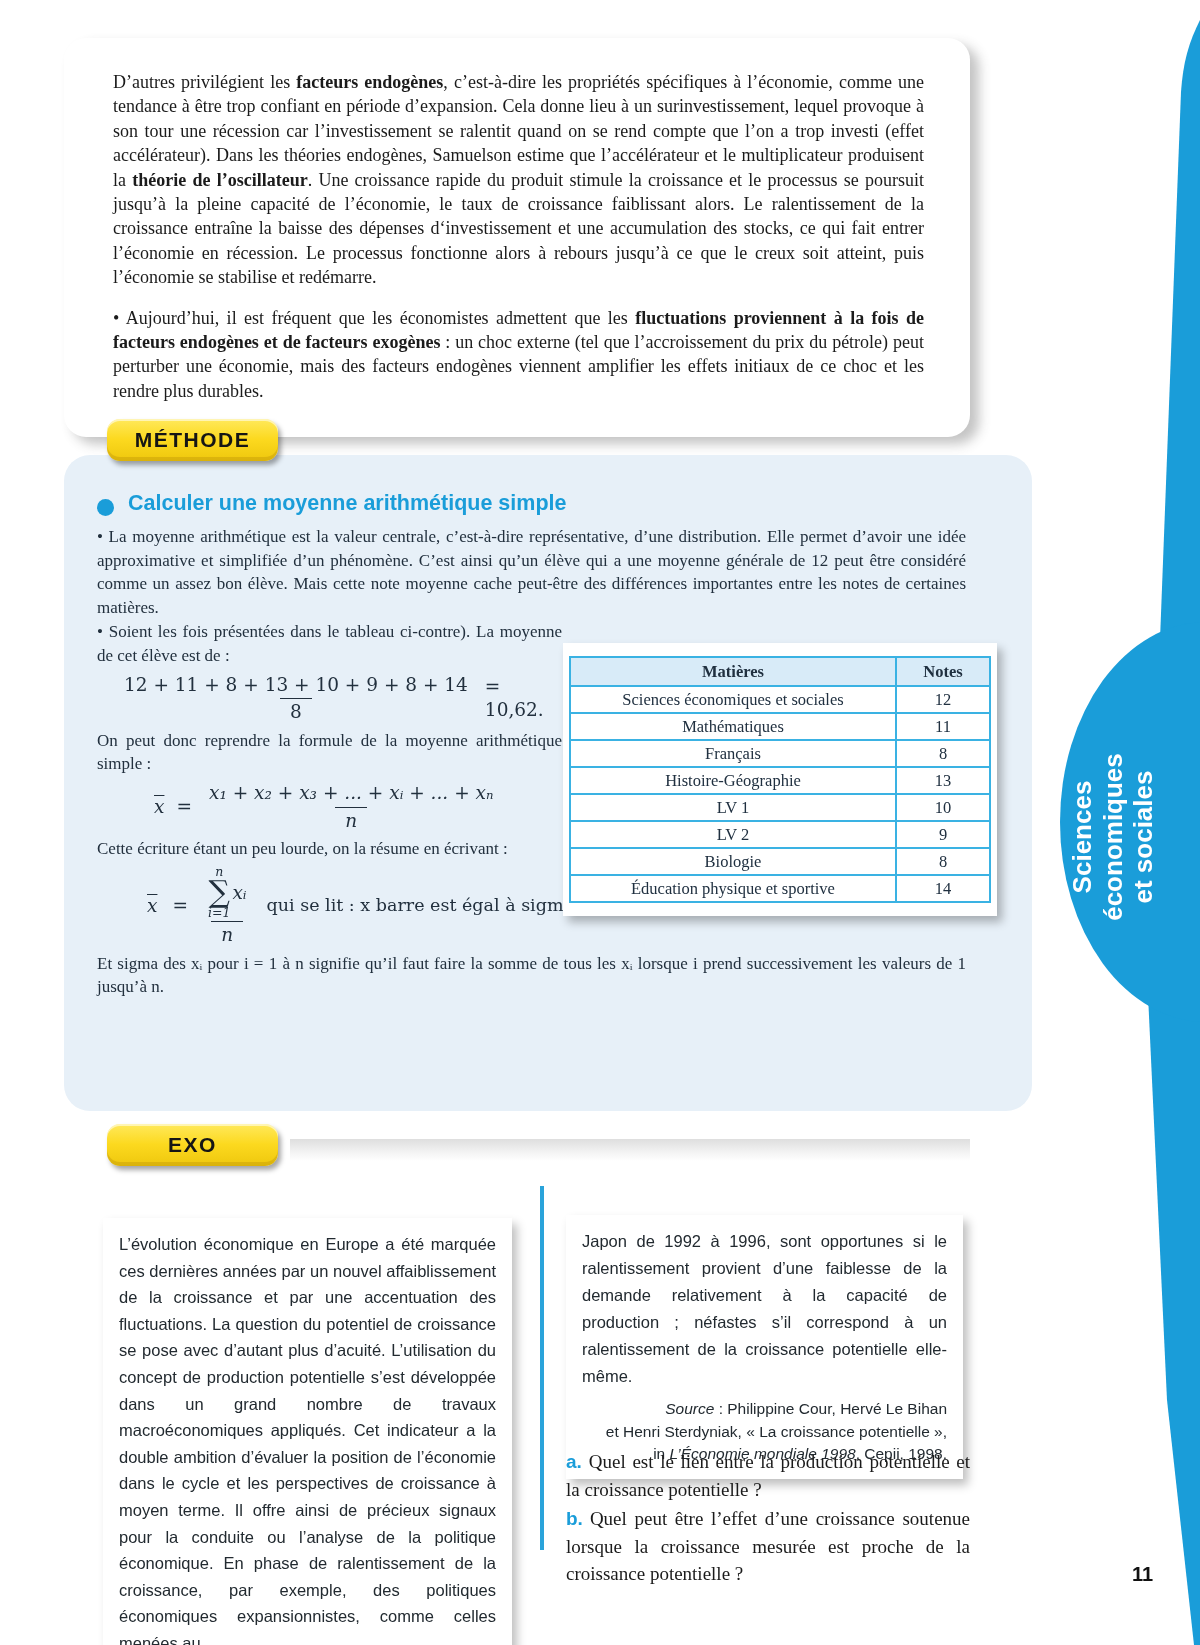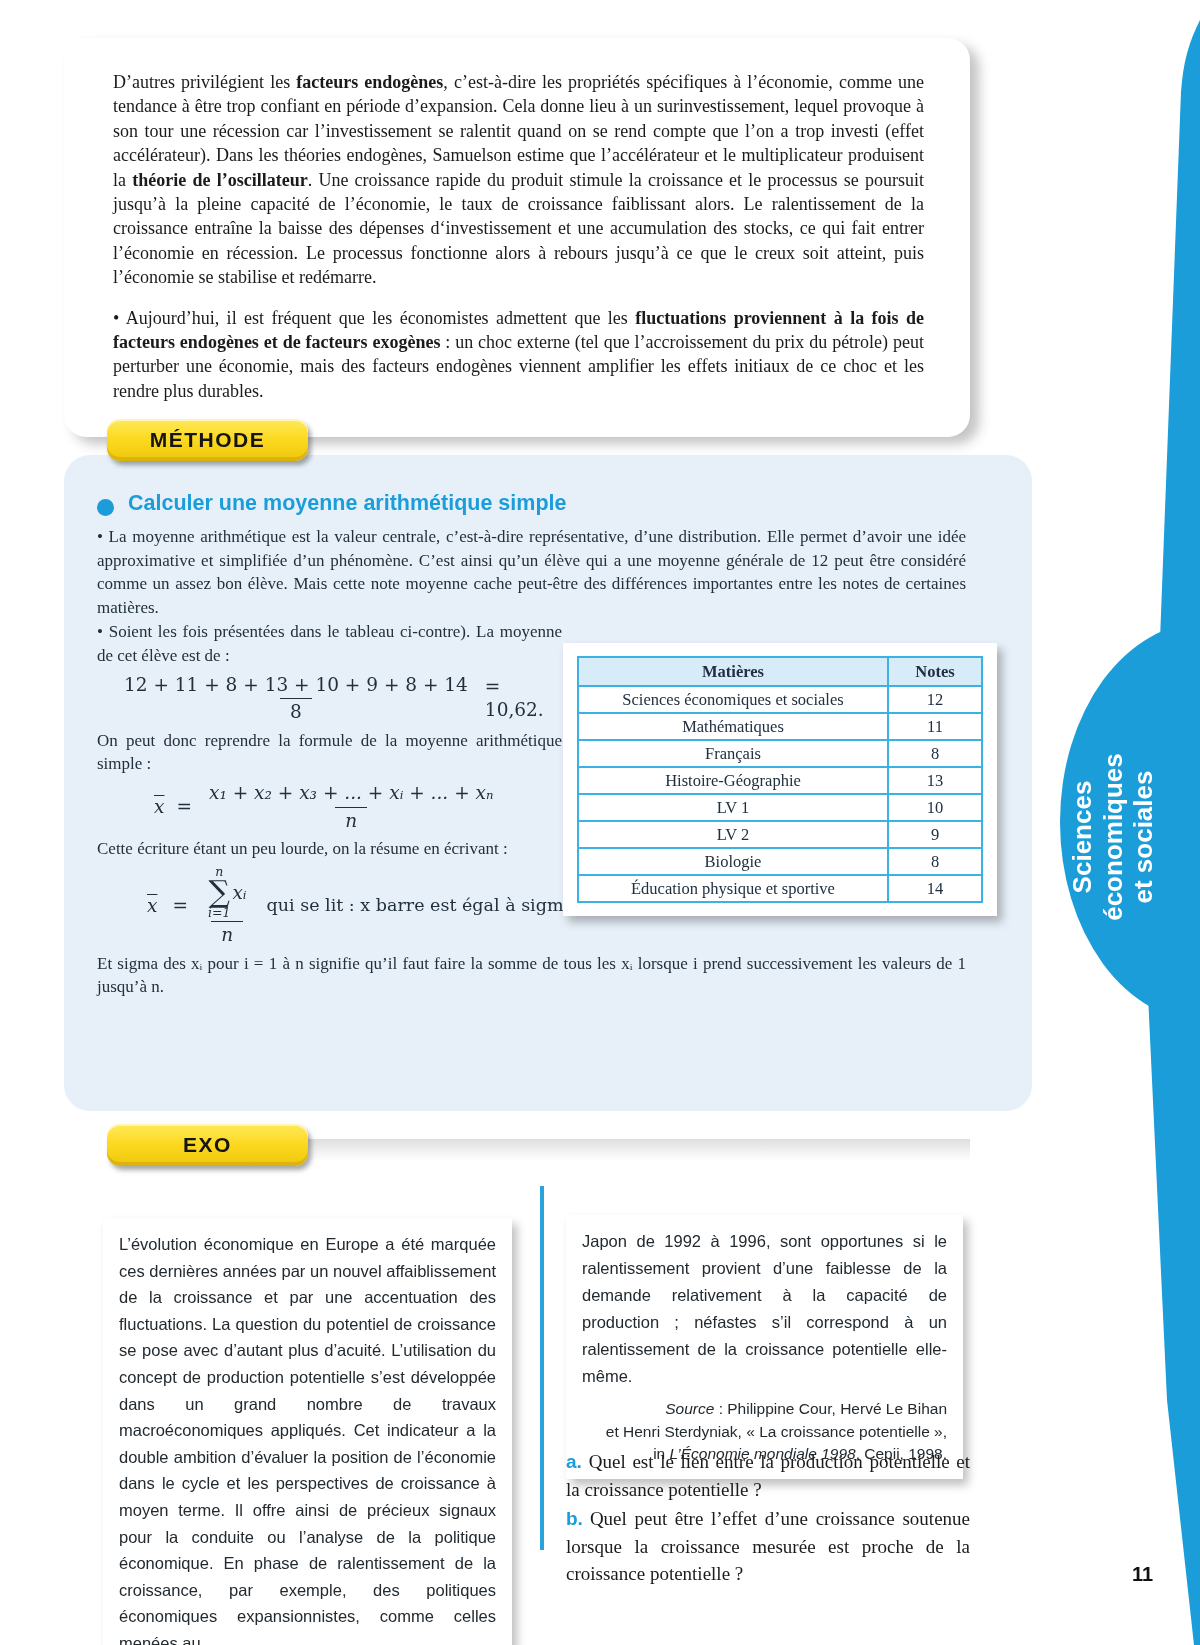--- a/index.html
+++ b/index.html
@@ -21,21 +21,21 @@
     position:absolute;left:64px;top:38px;width:906px;min-height:326px;z-index:2;
     background:#ffffff;border-radius:22px;
     box-shadow:9px 7px 12px rgba(60,60,60,.30);
     padding:16px 30px 18px 33px;box-sizing:border-box;
     font-size:18px;line-height:24.4px;text-align:justify;color:#1b1b1b;
   }
   .intro-card p{margin:16px;}
   b{font-weight:700;}
   
   .badge{
-    position:absolute;width:201px;height:42px;z-index:6;
+    position:absolute;width:171px;height:42px;z-index:6;
     background:linear-gradient(180deg,#ffe95c 0%,#fcd91f 48%,#eec70d 100%);
     border-radius:13px;display:flex;align-items:center;justify-content:center;
     font:700 21px "Liberation Sans",sans-serif;letter-spacing:1.5px;color:#151515;
     box-shadow:3px 4px 5px rgba(0,0,0,.35), inset 0 -4px 0 rgba(150,105,0,.22), inset 0 2px 0 rgba(255,255,255,.55);
   }
   .badge-methode{left:107px;top:419px;}
   .badge-exo{left:107px;top:1124px;}
   .exo-ribbon{
     position:absolute;left:290px;top:1139px;width:680px;height:22px;z-index:1;
     background:linear-gradient(180deg,#dedede 0%,#f3f3f3 60%,#ffffff 100%);
@@ -63,21 +63,21 @@
   .f2{margin-left:55px;}
   .f3{margin-left:48px;gap:13px;}
   .sigma-block{display:inline-flex;flex-direction:column;align-items:center;line-height:1;}
   .sig-top,.sig-bot{font-size:12.5px;font-style:italic;line-height:1;}
   .sig-sym{font-size:30px;line-height:.95;font-style:normal;}
   .sig-term{font-style:italic;margin-left:2px;}
   .reading{font-size:17.5px;}
   
   .table-card{
     position:absolute;left:499px;top:188px;width:434px;z-index:4;
-    background:#ffffff;padding:13px 14px;box-sizing:border-box;
+    background:#ffffff;padding:13px 6px;box-sizing:border-box;
     box-shadow:5px 6px 9px rgba(0,0,0,.28);
   }
   .grades{width:100%;border-collapse:collapse;font-size:16.5px;color:#203040;}
   .grades th,.grades td{border:2px solid #3ab2e3;text-align:center;padding:0 4px;}
   .grades th{background:#d8ebf8;font-weight:700;height:27px;}
   .grades td{height:25px;}
   .note-col{width:84px;}
   
   .exo-card{
     position:absolute;background:#ffffff;z-index:2;box-sizing:border-box;

